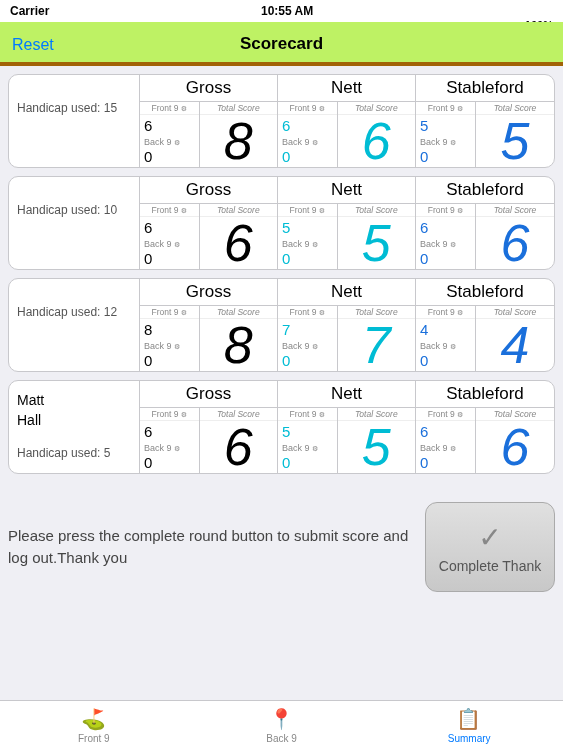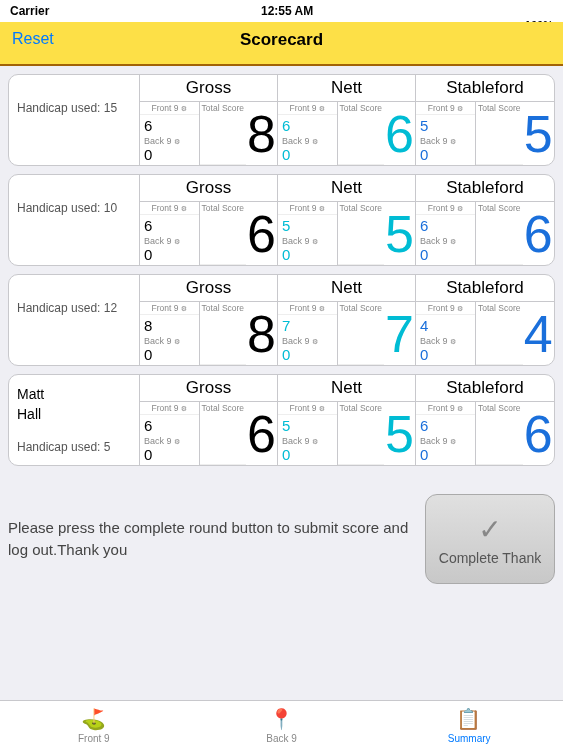--- a/index.html
+++ b/index.html
@@ -21,24 +21,24 @@
       font-size: 12px;
       font-weight: 600;
       height: 22px;
     }
     .status-bar .carrier { font-size: 12px; }
     .status-bar .time { font-size: 12px; font-weight: 600; }
     .status-bar .battery { font-size: 11px; margin-top: 28px; }
 
     
     .nav-bar {
-      background: #fde047;
-      border-bottom: 2px solid #a16207;
-      display: flex;
-      align-items: flex-start;
+      background: #bef264;
+      border-bottom: 4px solid #a16207;
+      display: flex;
+      align-items: flex-end;
       justify-content: center;
       padding: 8px 10px;
       position: relative;
       height: 44px;
     }
     .nav-bar .reset-btn {
       position: absolute;
       left: 12px;
       color: #007aff;
       font-size: 16px;
@@ -220,21 +220,22 @@
     }
 
     .score-small-val {
       font-size: 15px;
       font-weight: 400;
       color: #000;
     }
 
     .score-right {
       display: flex;
-      flex-direction: row;
+      flex-direction: column;
+      font-style: italic;
     }
 
     .score-right-header {
       font-size: 8.5px;
       color: #888;
       text-align: center;
       padding: 1px 2px;
       border-bottom: 1px solid #eee;
     }
 
@@ -256,21 +257,21 @@
 
     .page-content {
       padding-bottom: 55px;
     }
   </style>
 </head>
 <body>
 
 <div class="status-bar">
   <span class="carrier">Carrier</span>
-  <span class="time">12:55 AM</span>
+  <span class="time">10:55 AM</span>
   <span class="battery">100%</span>
 </div>
 
 <div class="nav-bar">
   <button class="reset-btn">Reset</button>
   <span class="title">Scorecard</span>
 </div>
 
 <div class="page-content">
   <div class="content" id="cards-container">

